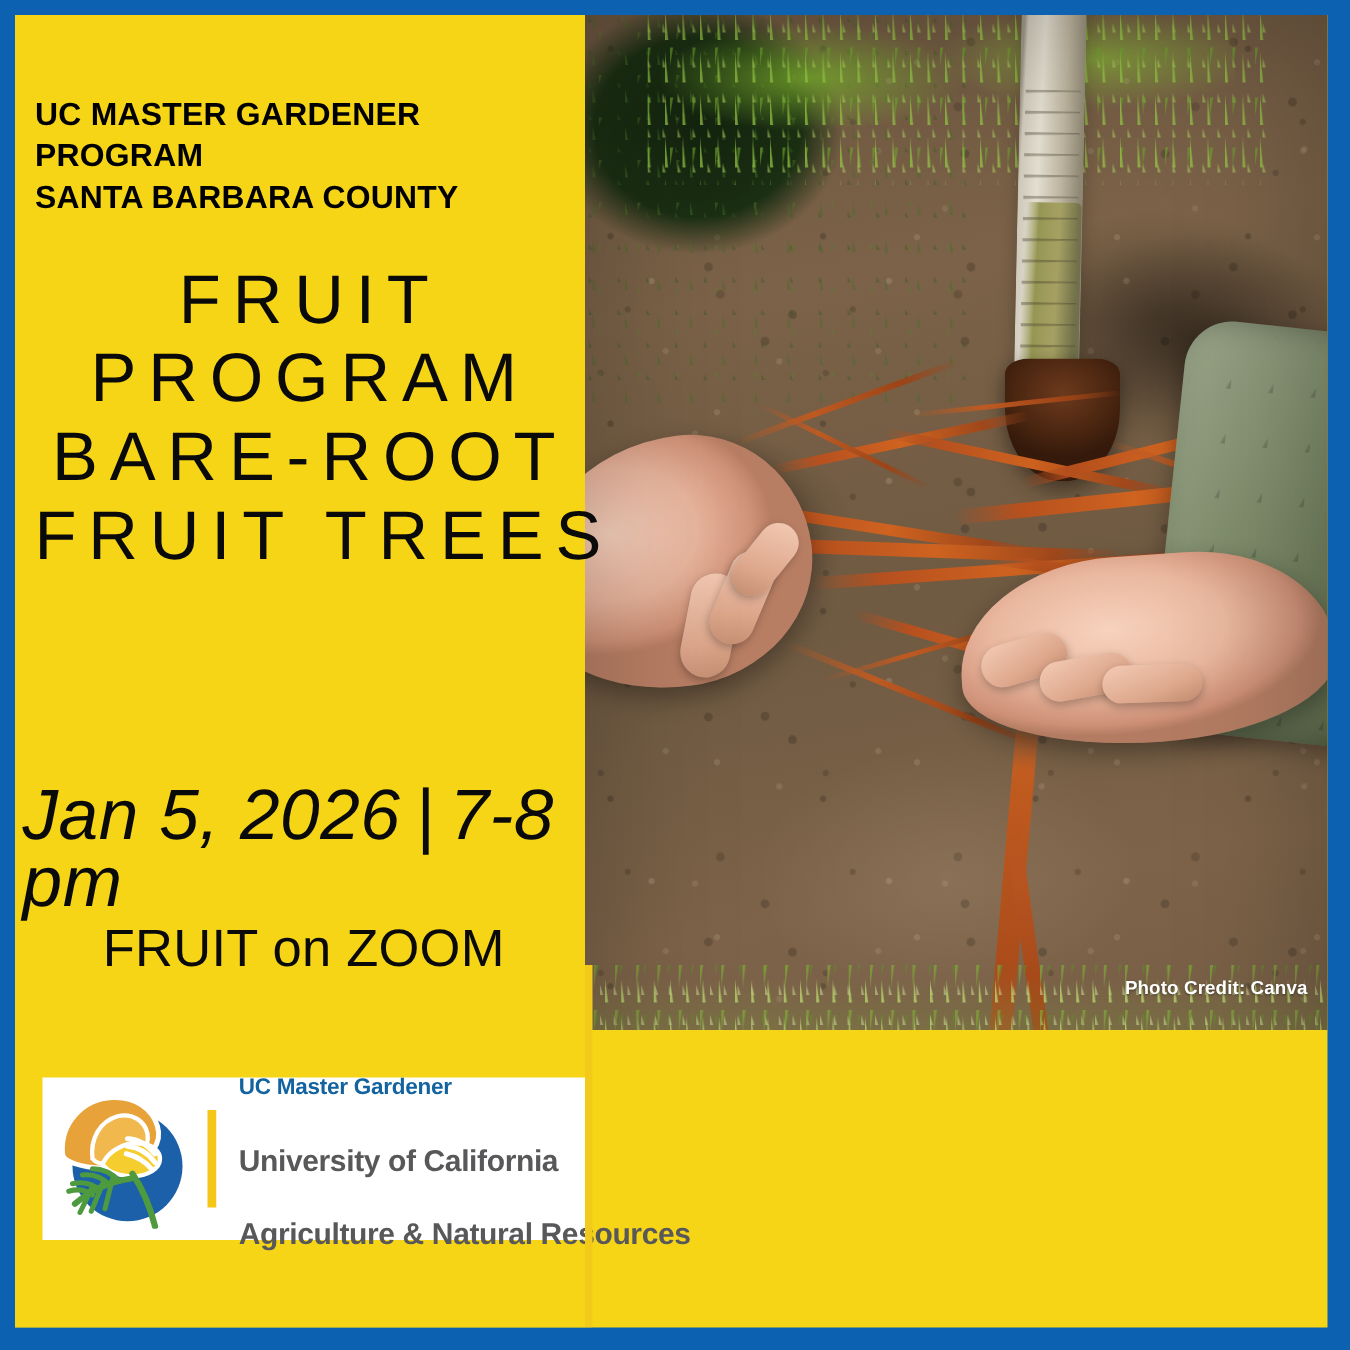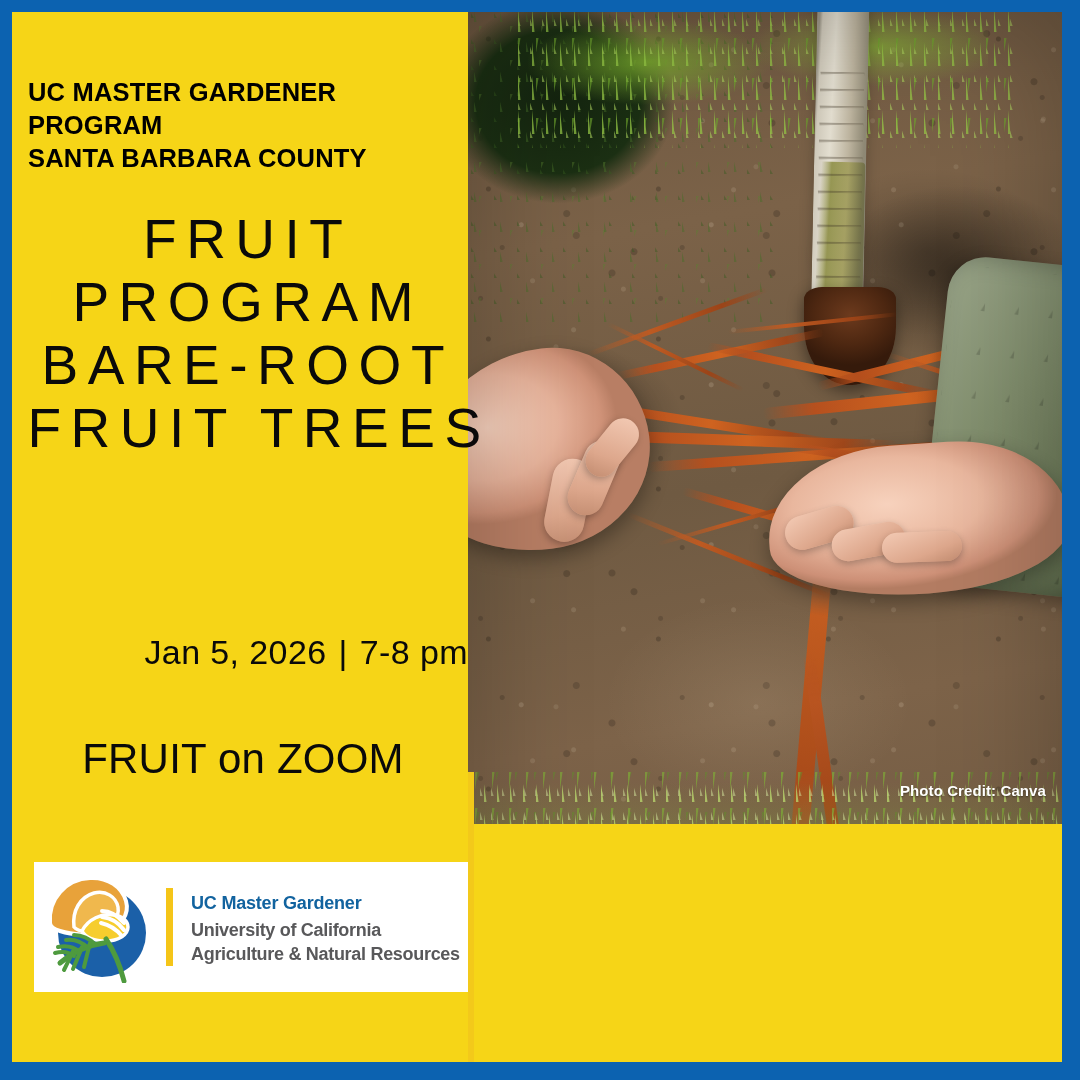--- a/index.html
+++ b/index.html
@@ -47,25 +47,26 @@
     letter-spacing:9.5px;
     font-weight:500;
     text-align:center;
     text-indent:9.5px;
   }
   .title span{display:block;white-space:nowrap;}
   
   .date-line{
     position:absolute;left:6px;top:613px;width:450px;
     color:#0a0a0a;
-    font-size:34px;
+    font-size:57px;
     line-height:54px;
     letter-spacing:0.4px;
-    text-align:right;
+    text-align:left;
     font-weight:400;
+    font-style:italic;
   }
   .date-line .sep{
     display:inline-block;
     padding:0 12px;
     font-weight:300;
   }
   
   .free-line{
     position:absolute;left:6px;top:722px;width:450px;
     color:#0a0a0a;
@@ -99,24 +100,25 @@
     color:#12639f;
     font-weight:bold;
     font-size:18px;
     line-height:30px;
     letter-spacing:-0.2px;
     white-space:nowrap;
   }
   .logo-sub{
     color:#58585a;
     font-weight:bold;
-    font-size:18px;
+    font-size:24px;
     line-height:24.5px;
     letter-spacing:-0.3px;
     white-space:nowrap;
+    margin-top:34px;
   }
   
   .photo{
     position:absolute;
     left:456px;top:0;
     width:594px;height:812px;
     overflow:hidden;
     background:#6b563c;
     z-index:1;
     text-decoration:underline;

